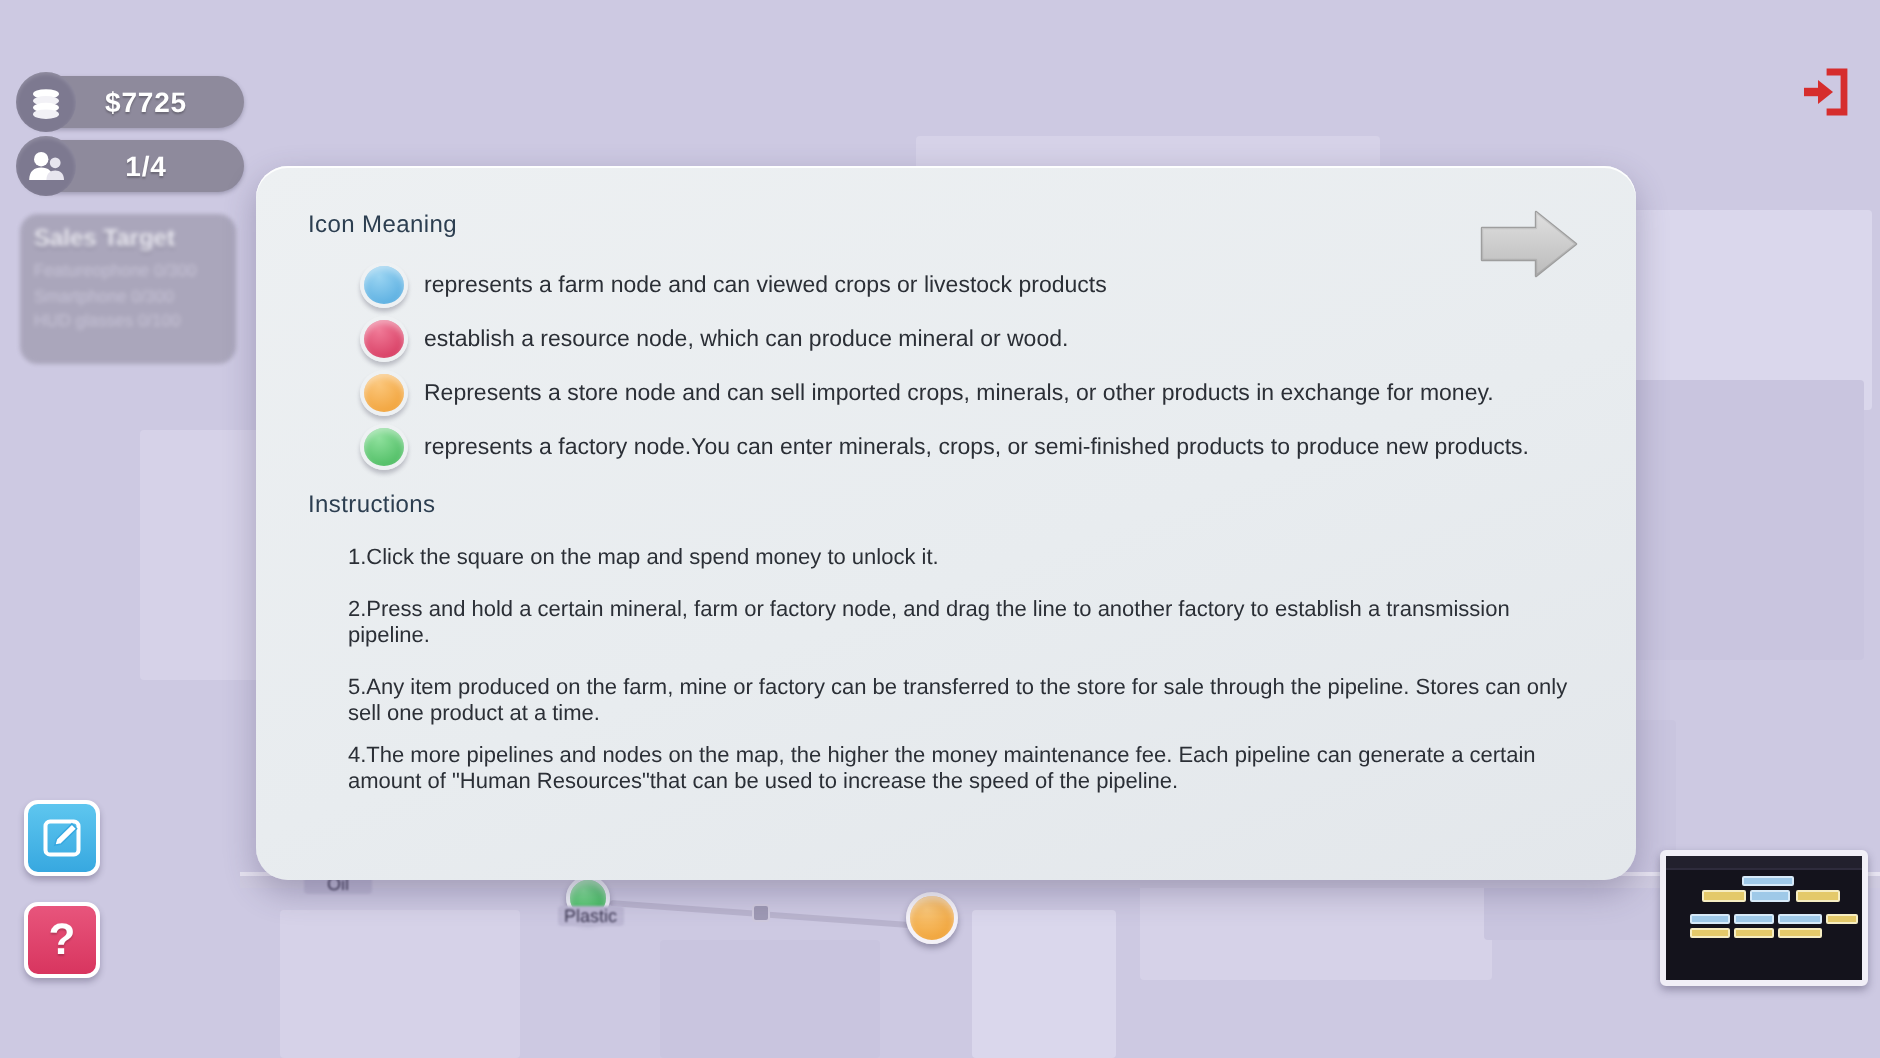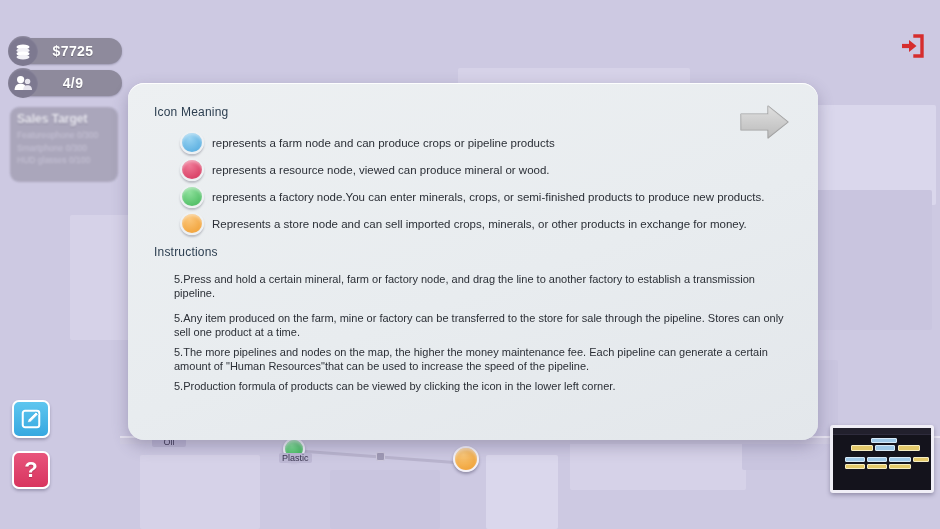--- a/index.html
+++ b/index.html
@@ -279,21 +279,21 @@
 
   <div class="hud-pill" id="population-pill" style="left:10px; top:70px; width:112px;">
     <span class="hud-icon">
       <svg width="20" height="20" viewBox="0 0 20 20" aria-hidden="true">
         <circle cx="7.6" cy="6.6" r="3.6" fill="#ffffff"></circle>
         <path d="M1.6 17 C1.6 12.6 4.2 10.8 7.6 10.8 C11 10.8 13.6 12.6 13.6 17 Z" fill="#ffffff"></path>
         <circle cx="14.6" cy="8.4" r="2.7" fill="#e7e5ee"></circle>
         <path d="M10.2 17 C10.2 13.6 12.2 12.2 14.6 12.2 C17 12.2 19 13.6 19 17 Z" fill="#e7e5ee"></path>
       </svg>
     </span>
-    <span class="hud-value">4/9</span>
+    <span class="hud-value">1/4</span>
   </div>
 
   <div id="sales-target">
     <div class="st-title">Sales Target</div>
     <div class="st-row">Featureophone  0/300</div>
     <div class="st-row">Smartphone  0/300</div>
     <div class="st-row">HUD glasses  0/100</div>
   </div>
 
   <div class="corner-btn" id="exit-button">
@@ -329,44 +329,44 @@
     <div class="mm-block" style="left:34px; top:36px; width:20px; height:5px;"></div>
     <div class="mm-block" style="left:56px; top:36px; width:22px; height:5px;"></div>
   </div>
 
   <div id="tutorial-dialog">
 
     <div class="section-title" id="icon-meaning-title">Icon Meaning</div>
 
     <div class="icon-row">
       <span class="node-swatch" style="background: radial-gradient(circle at 38% 28%, #9ad4f2, #4ba6dd);"></span>
-      <span class="icon-row-text">represents a farm node and can produce crops or pipeline products</span>
+      <span class="icon-row-text">represents a farm node and can viewed crops or livestock products</span>
     </div>
 
     <div class="icon-row">
       <span class="node-swatch" style="background: radial-gradient(circle at 38% 28%, #f07a97, #d22f57);"></span>
-      <span class="icon-row-text">represents a resource node, viewed can produce mineral or wood.</span>
+      <span class="icon-row-text">establish a resource node, which can produce mineral or wood.</span>
+    </div>
+
+    <div class="icon-row">
+      <span class="node-swatch" style="background: radial-gradient(circle at 38% 28%, #fbc67a, #ef9b2c);"></span>
+      <span class="icon-row-text">Represents a store node and can sell imported crops, minerals, or other products in exchange for money.</span>
     </div>
 
     <div class="icon-row">
       <span class="node-swatch" style="background: radial-gradient(circle at 38% 28%, #8ee09c, #3fb556);"></span>
       <span class="icon-row-text">represents a factory node.You can enter minerals, crops, or semi-finished products to produce new products.</span>
     </div>
 
-    <div class="icon-row">
-      <span class="node-swatch" style="background: radial-gradient(circle at 38% 28%, #fbc67a, #ef9b2c);"></span>
-      <span class="icon-row-text">Represents a store node and can sell imported crops, minerals, or other products in exchange for money.</span>
-    </div>
-
     <div class="section-title" id="instructions-title">Instructions</div>
 
-    <div class="instr">5.Press and hold a certain mineral, farm or factory node, and drag the line to another factory to establish a transmission pipeline.</div>
+    <div class="instr">1.Click the square on the map and spend money to unlock it.</div>
+    <div class="instr">2.Press and hold a certain mineral, farm or factory node, and drag the line to another factory to establish a transmission pipeline.</div>
     <div class="instr tight">5.Any item produced on the farm, mine or factory can be transferred to the store for sale through the pipeline. Stores can only sell one product at a time.</div>
-    <div class="instr tight">5.The more pipelines and nodes on the map, the higher the money maintenance fee. Each pipeline can generate a certain amount of "Human Resources"that can be used to increase the speed of the pipeline.</div>
-    <div class="instr">5.Production formula of products can be viewed by clicking the icon in the lower left corner.</div>
+    <div class="instr tight">4.The more pipelines and nodes on the map, the higher the money maintenance fee. Each pipeline can generate a certain amount of "Human Resources"that can be used to increase the speed of the pipeline.</div>
 
     <div id="next-arrow-button">
       <svg width="54" height="42" viewBox="0 0 54 42" aria-hidden="true">
         <path d="M3 13 L30 13 L30 5 L50 21 L30 37 L30 29 L3 29 Z" fill="#c9c9c9" stroke="#9e9e9e" stroke-width="1.2" stroke-linejoin="round"></path>
         <path d="M3 13 L30 13 L30 5 L50 21 L30 37 L30 29 L3 29 Z" fill="url(#agrad)" opacity="0.55"></path>
         <defs>
           <linearGradient id="agrad" x1="0" y1="0" x2="0" y2="1">
             <stop offset="0%" stop-color="#f2f2f2"></stop>
             <stop offset="100%" stop-color="#b0b0b0"></stop>
           </linearGradient>

